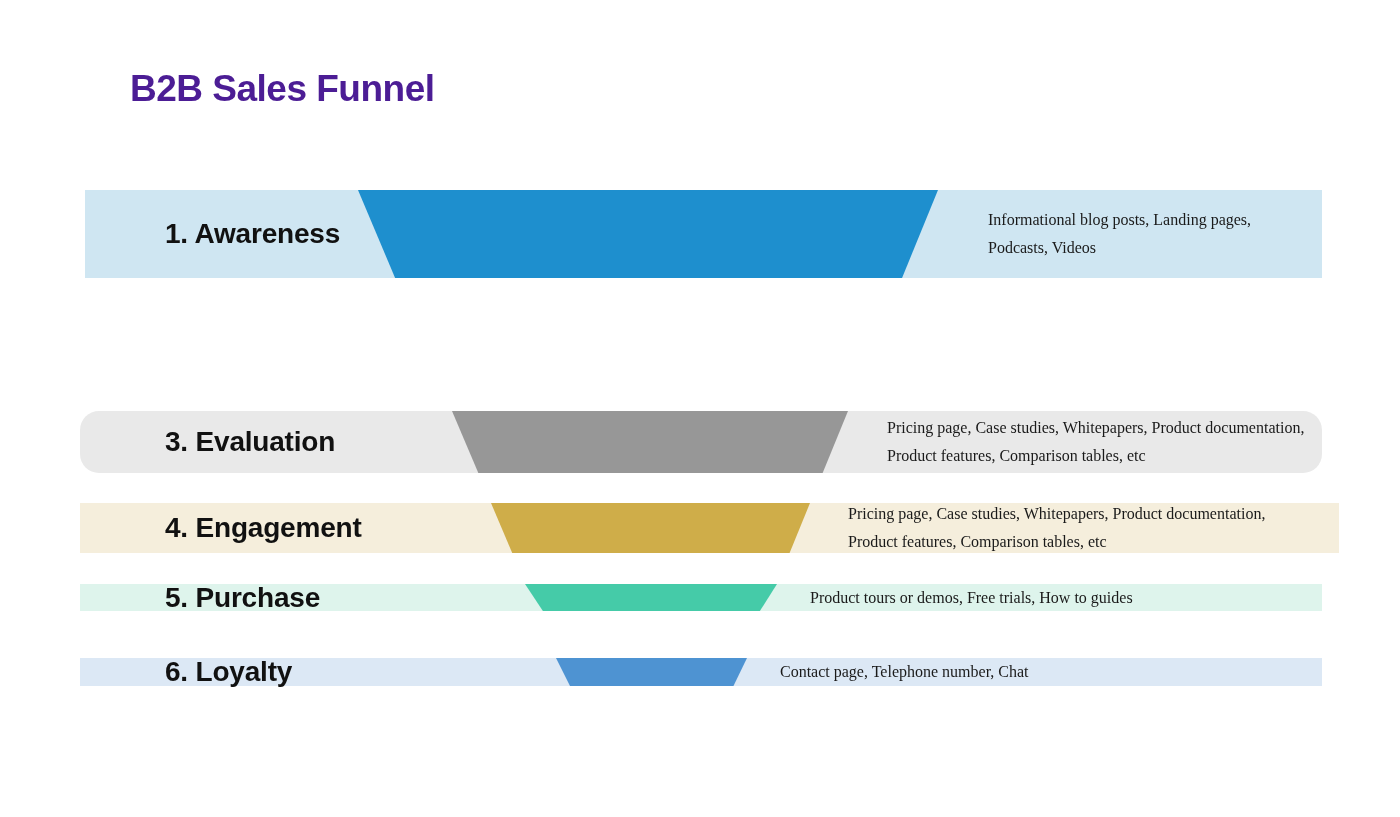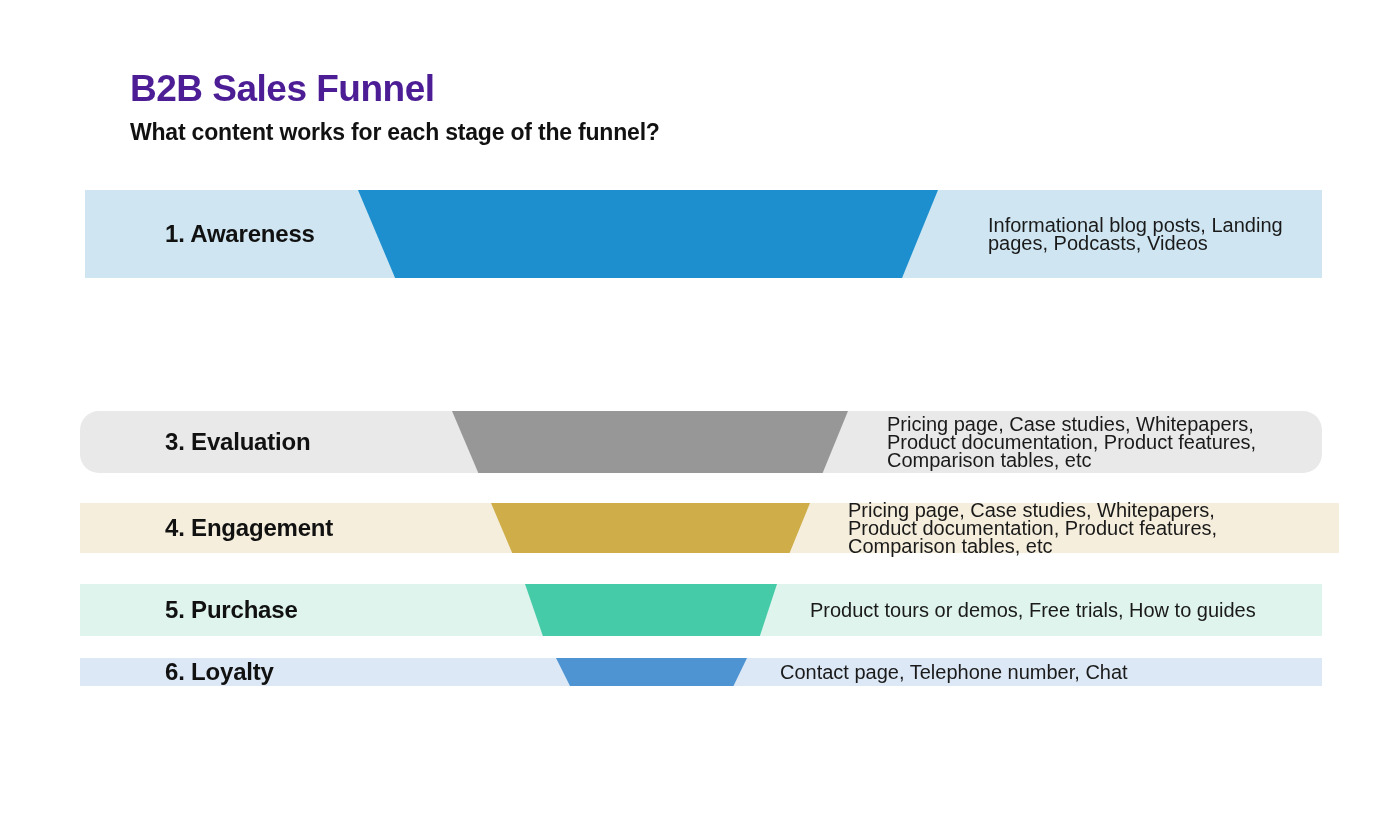--- a/index.html
+++ b/index.html
@@ -36,29 +36,29 @@
   .row {
     position: absolute;
     left: 80px;
     width: 1242px;
     background: var(--band);
   }
   .row-1 { top: 190px; height: 88px; left: 85px; width: 1237px; }
   .row-2 { top: 310px; height: 73px; }
   .row-3 { top: 411px; height: 62px; border-radius: 19px; }
   .row-4 { top: 503px; height: 50px; padding-left: 17px; }
-  .row-5 { top: 584px; height: 52px; }
+  .row-5 { top: 584px; height: 27px; }
   .row-6 { top: 658px; height: 28px; }
 
   .label {
     position: absolute;
     left: 85px;
     top: 50%;
     transform: translateY(-50%);
-    font-size: 24px;
+    font-size: 28px;
     font-weight: bold;
     letter-spacing: -0.2px;
     color: #111111;
     white-space: nowrap;
     z-index: 2;
   }
   .row-1 .label { left: 80px; }
 
   .shape {
     position: absolute;
@@ -71,39 +71,39 @@
   .row-2 .shape { left: 329px; width: 480px; clip-path: polygon(0 0, 100% 0, 93.7% 100%, 6.4% 100%); }
   .row-3 .shape { left: 372px; width: 396px; clip-path: polygon(0 0, 100% 0, 93.6% 100%, 6.65% 100%); }
   .row-4 .shape { left: 411px; width: 319px; clip-path: polygon(0 0, 100% 0, 93.6% 100%, 6.65% 100%); }
   .row-5 .shape { left: 445px; width: 252px; clip-path: polygon(0 0, 100% 0, 93.2% 100%, 7.1% 100%); }
   .row-6 .shape { left: 476px; width: 191px; clip-path: polygon(0 0, 100% 0, 92.9% 100%, 7.35% 100%); }
 
   .content {
     position: absolute;
     top: 50%;
     transform: translateY(-50%);
-    font-size: 20px;
-    line-height: 18px;
+    font-size: 16px;
+    line-height: 28px;
     color: #1a1a1a;
     z-index: 2;
+    font-family: Liberation Serif, serif;
   }
   .row-1 .content { left: 903px; width: 322px; }
   .row-2 .content { left: 858px; width: 354px; }
   .row-3 .content { left: 807px; width: 424px; }
   .row-4 .content { left: 768px; width: 432px; }
   .row-5 .content { left: 730px; width: 500px; white-space: nowrap; }
   .row-6 .content { left: 700px; width: 520px; white-space: nowrap; }
 </style>
 </head>
 <body>
 
 <div class="canvas">
 
   <div class="page-title">B2B Sales Funnel</div>
-  <div class="page-subtitle">What content works for each stage of the funnel?</div>
 
   <div class="row row-1" style="--band: #cfe6f2; --shape: #1e8fce;">
     <div class="shape"></div>
     <div class="label">1. Awareness</div>
     <div class="content">Informational blog posts, Landing pages, Podcasts, Videos</div>
   </div>
 
 
   <div class="row row-3" style="--band: #e9e9e9; --shape: #979797;">
     <div class="shape"></div>

